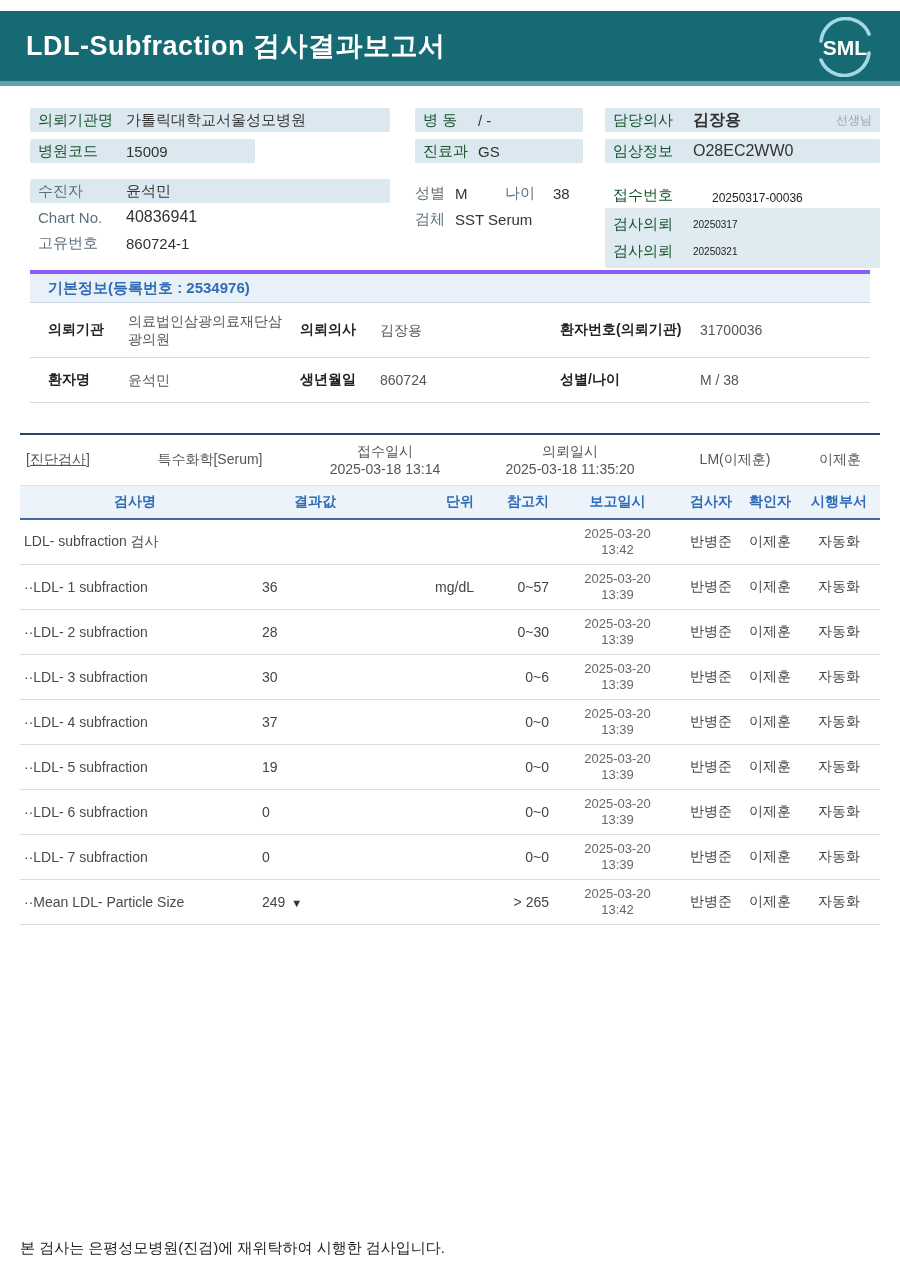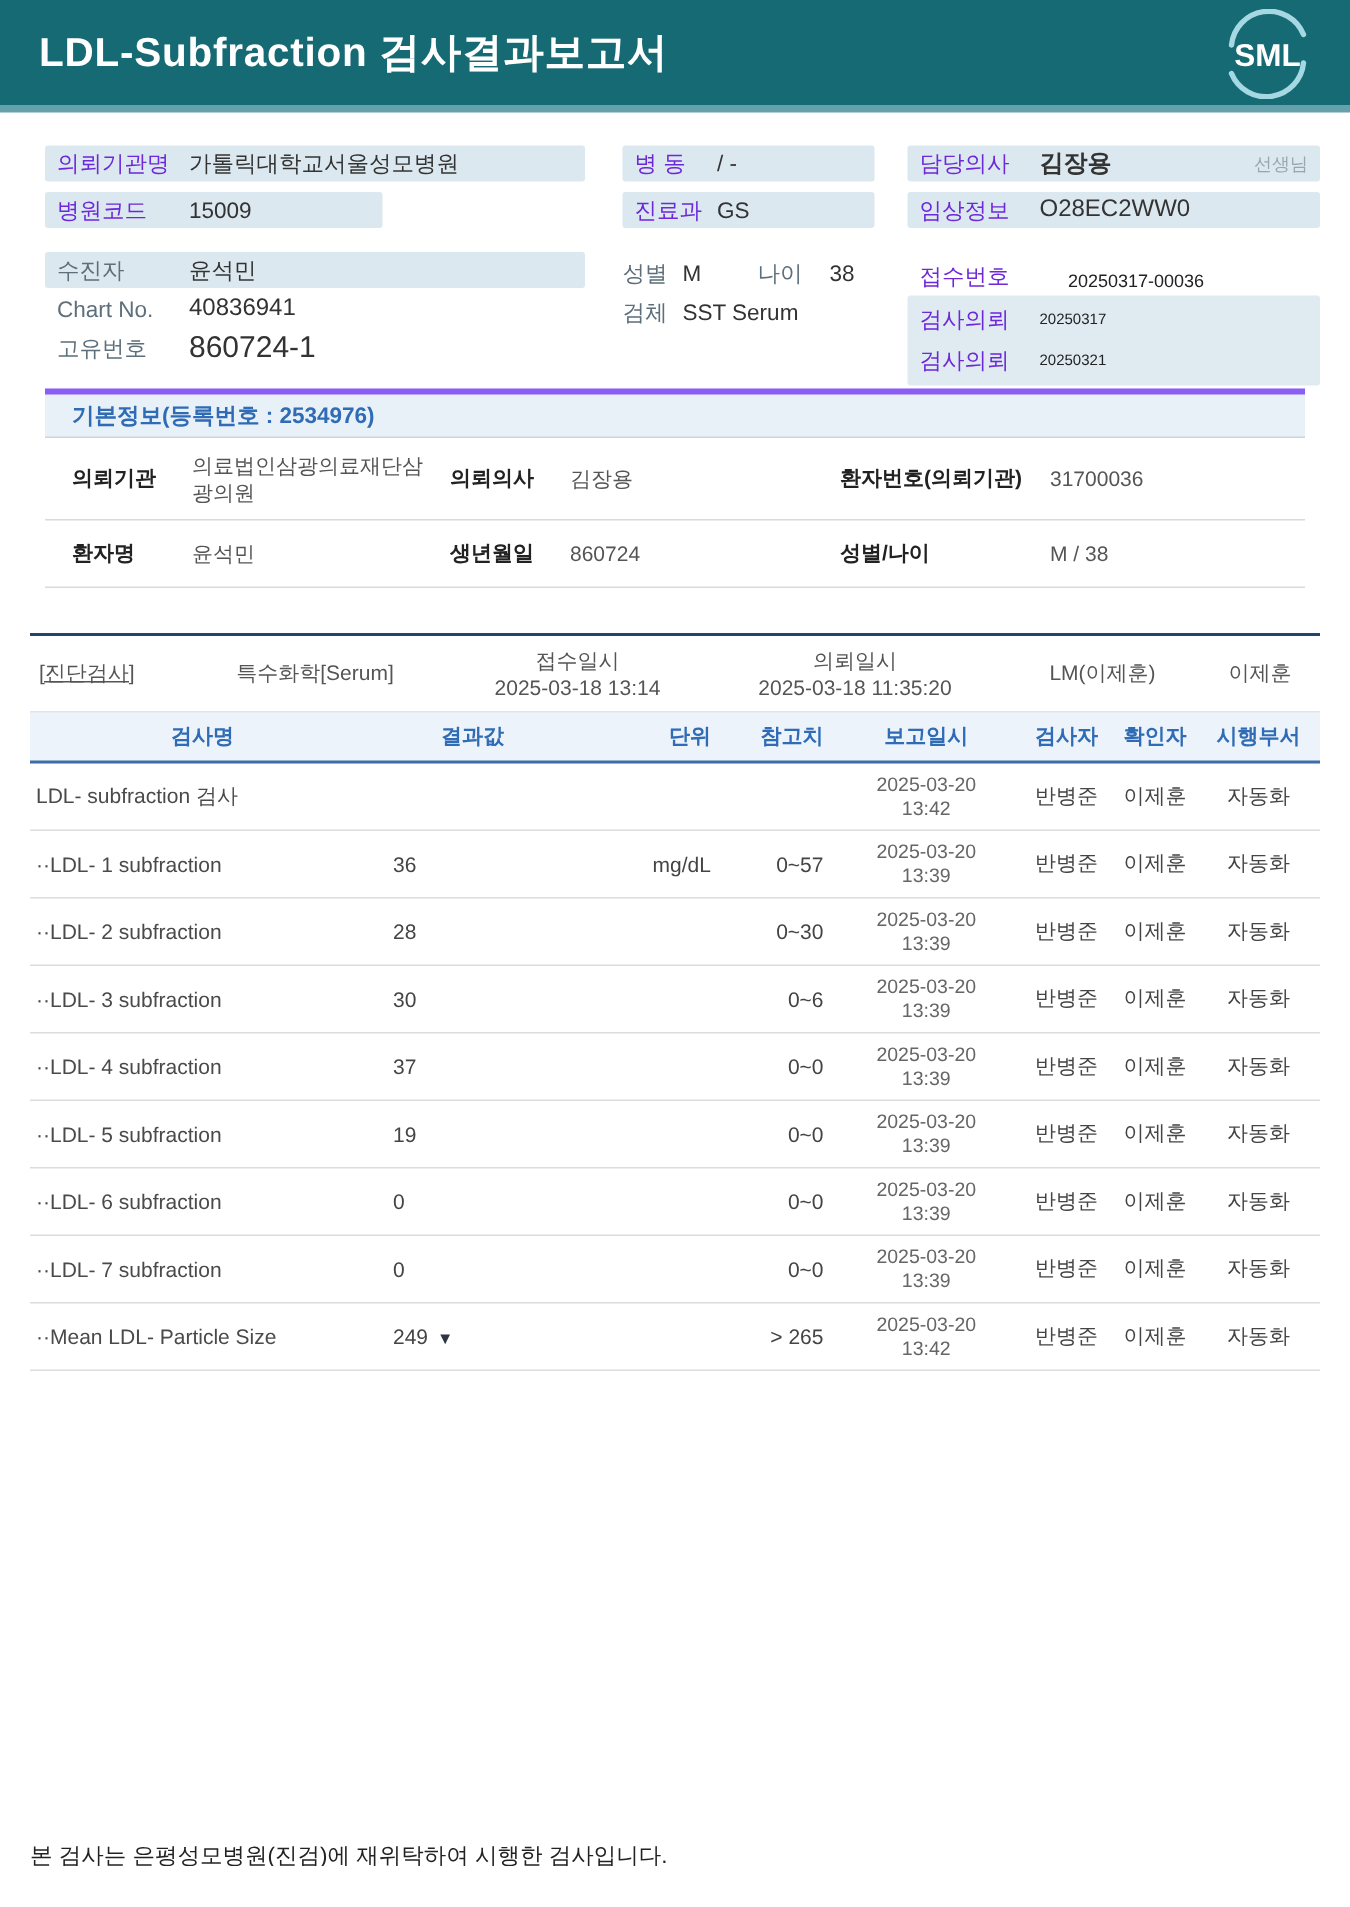--- a/index.html
+++ b/index.html
@@ -1,30 +1,30 @@
 <!DOCTYPE html>
 <html><head>
 <meta charset="utf-8">
 <style>
   html,body{margin:0;padding:0;background:#fff;}
   .page{position:relative;width:900px;height:1244px;background:#ffffff;
-        font-family:"Liberation Sans","DejaVu Sans",sans-serif;overflow:hidden;}
+        font-family:"Liberation Sans","DejaVu Sans",sans-serif;overflow:hidden;margin-top:11px;}
 
   
   .hdr{height:70px;background:#156a74;display:flex;align-items:center;padding:0 26px;position:relative;box-sizing:border-box;}
   .hdr-title{color:#ffffff;font-size:27px;font-weight:bold;letter-spacing:.5px;}
   .logo{position:absolute;right:22px;top:6px;}
   .strip{height:5px;background:#64a1ab;}
 
   
   .info-wrap{position:relative;margin-top:22px;height:156px;font-size:15px;}
   .icol{position:absolute;top:0;}
   .irow{height:24px;display:flex;align-items:center;margin-bottom:7px;padding:0 8px;border-radius:2px;box-sizing:border-box;}
   .hl{background:#dce8ef;}
-  .ilabel{color:#6d28d9;flex:none;}
+  .ilabel{color:#14532d;flex:none;}
   .ival{color:#333333;}
   .colL{left:30px;width:360px;}
   .colL .ilabel{width:88px;}
   .colL .short{width:225px;}
   .colM{left:415px;width:168px;}
   .colM .ilabel{width:55px;}
   .colR{left:605px;width:275px;}
   .colR .ilabel{width:80px;}
   .suffix{margin-left:auto;color:#9aa6ad;font-size:12px;}
   .colL2{left:30px;top:71px;width:360px;position:absolute;}
@@ -130,21 +130,21 @@
       <div class="irow hl">
         <span class="ilabel">수진자</span>
         <span class="ival">윤석민</span>
       </div>
       <div class="irow">
         <span class="ilabel">Chart No.</span>
         <span class="ival" style="font-size:16px;">40836941</span>
       </div>
       <div class="irow">
         <span class="ilabel">고유번호</span>
-        <span class="ival" style="font-size:20px;">860724-1</span>
+        <span class="ival" style="font-size:15px;">860724-1</span>
       </div>
     </div>
 
     <div class="colM2">
       <div class="pair">
         <span class="pl">성별</span>
         <span class="pv1">M</span>
         <span class="pl2">나이</span>
         <span>38</span>
       </div>

